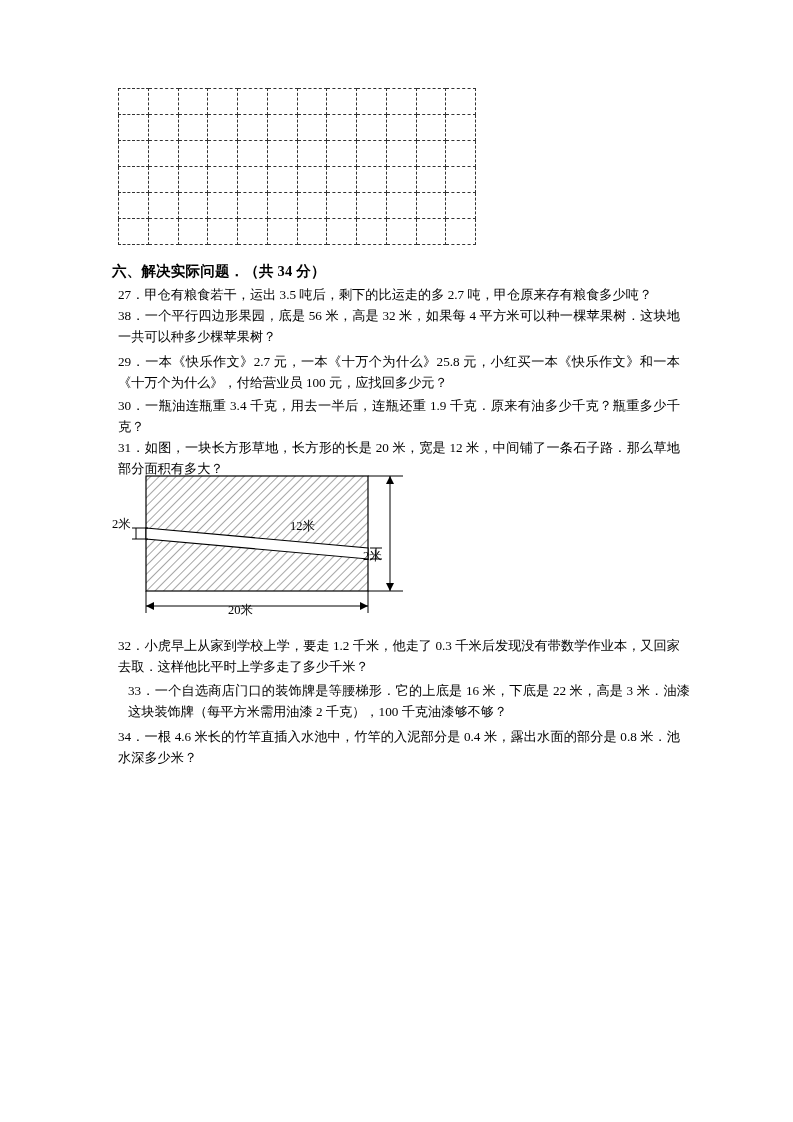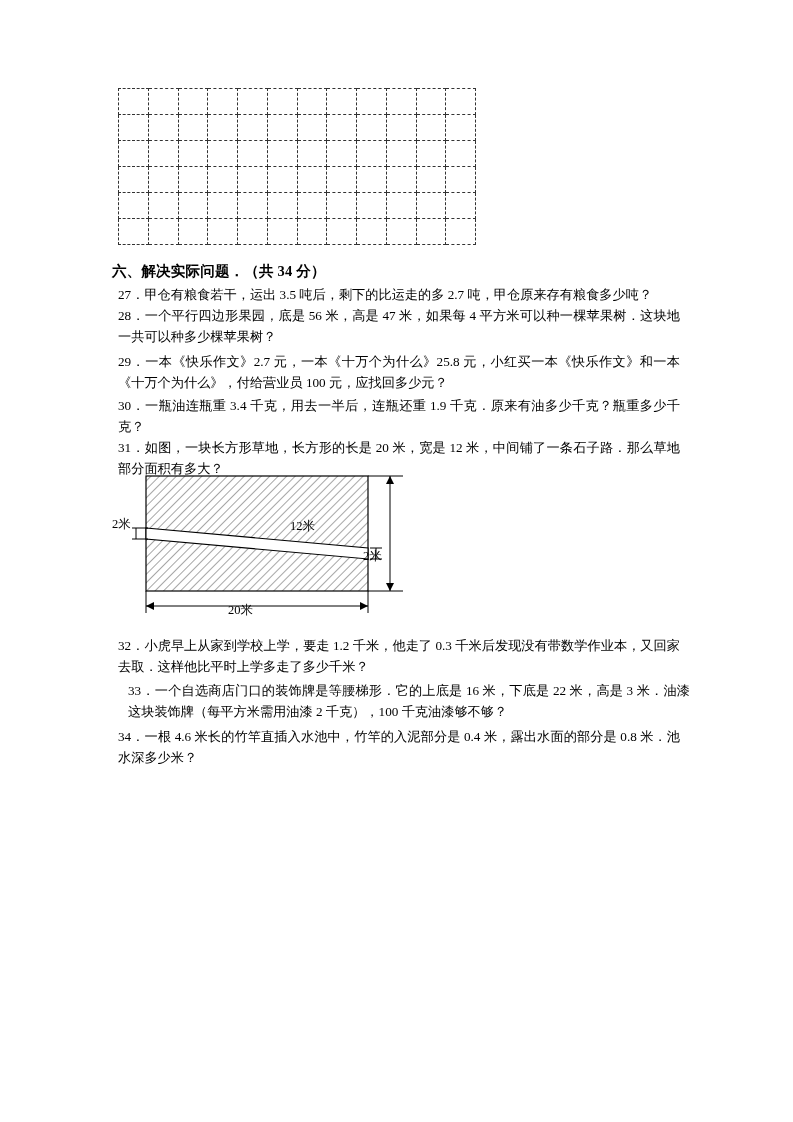--- a/index.html
+++ b/index.html
@@ -169,21 +169,21 @@
     </table>
   </div>
 
   <div class="section-title">六、解决实际问题．（共 34 分）</div>
 
   <div class="q" style="top:285px;">
     <span>27．</span><span>甲仓有粮食若干，运出 3.5 吨后，剩下的比运走的多 2.7 吨，甲仓原来存有粮食多少吨？</span>
   </div>
 
   <div class="q" style="top:306px;">
-    <span>28．</span><span>一个平行四边形果园，底是 56 米，高是 47 米，如果每 4 平方米可以种一棵苹果树．这块地一共可以种多少棵苹果树？</span>
+    <span>38．</span><span>一个平行四边形果园，底是 56 米，高是 32 米，如果每 4 平方米可以种一棵苹果树．这块地一共可以种多少棵苹果树？</span>
   </div>
 
   <div class="q" style="top:352px;">
     <span>29．</span><span>一本《快乐作文》2.7 元，一本《十万个为什么》25.8 元，小红买一本《快乐作文》和一本《十万个为什么》，付给营业员 100 元，应找回多少元？</span>
   </div>
 
   <div class="q" style="top:396px;">
     <span>30．</span><span>一瓶油连瓶重 3.4 千克，用去一半后，连瓶还重 1.9 千克．原来有油多少千克？瓶重多少千克？</span>
   </div>
 

